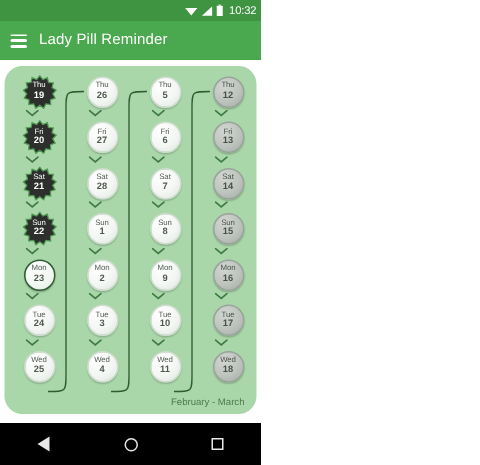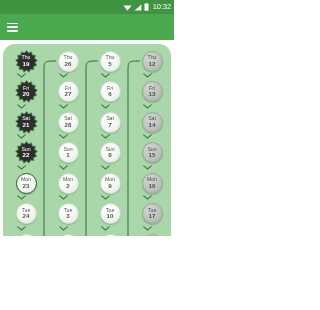--- a/index.html
+++ b/index.html
@@ -1,19 +1,19 @@
 <!DOCTYPE html>
 <html><head>
 <meta charset="utf-8">
 <style>
   html,body{margin:0;padding:0;background:#ffffff;}
   body{width:174px;height:310px;overflow:hidden;
        font-family:"Liberation Sans","DejaVu Sans",sans-serif;
        -webkit-font-smoothing:antialiased;}
-  .phone{position:relative;width:174px;height:236px;background:#ffffff;overflow:hidden;}
+  .phone{position:relative;width:174px;height:310px;background:#ffffff;overflow:hidden;}
 
   
   .statusbar{position:absolute;left:0;top:0;width:174px;height:14px;
              background:#3f9442;display:flex;align-items:center;
              justify-content:flex-end;padding-right:3px;box-sizing:border-box;}
   .sb-icons{display:flex;align-items:center;gap:2px;}
   .sb-clock{color:#ffffff;font-size:7.5px;letter-spacing:-0.1px;
             margin-left:2px;line-height:1;white-space:nowrap;}
   .ic{display:block;}
 
@@ -121,20 +121,21 @@
       <span class="sb-clock">10:32</span>
     </div>
   </div>
 
   <div class="appbar">
     <div class="hamburger">
       <i></i>
         <i></i>
         <i></i>
     </div>
+    <div class="apptitle">Lady Pill Reminder</div>
   </div>
 
   <div class="content">
     <div class="card">
 
       <svg class="links" viewBox="0 0 168 232" width="168" height="232">
 
         <path d="M29 217 C 41 217, 41 217, 41 206 L 41 28 C 41 17, 41 17, 53 17" fill="none" stroke="#2f5c33" stroke-width="0.9"></path>
 
         <path d="M71 217 C 83 217, 83 217, 83 206 L 83 28 C 83 17, 83 17, 95 17" fill="none" stroke="#2f5c33" stroke-width="0.9"></path>

